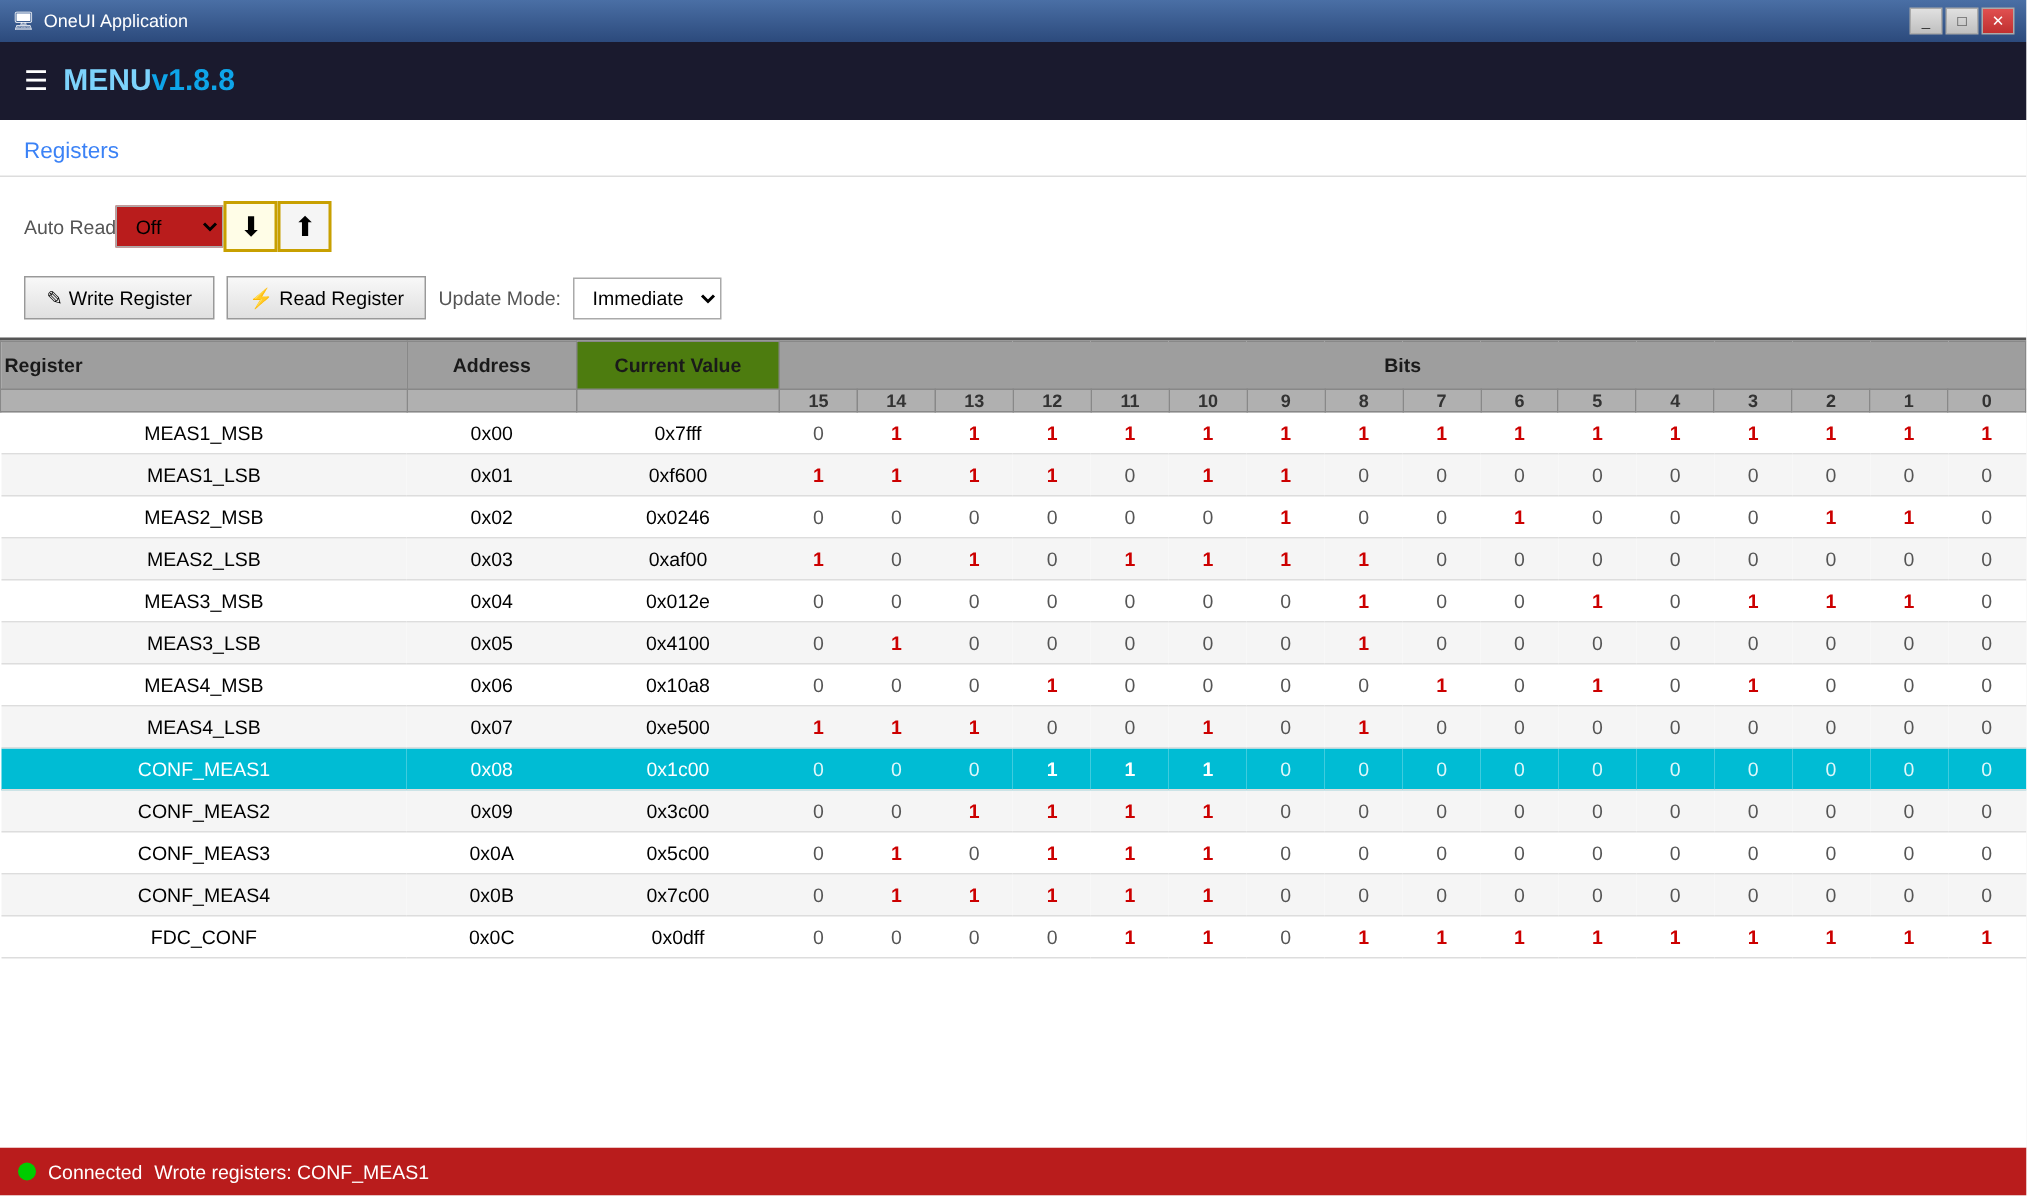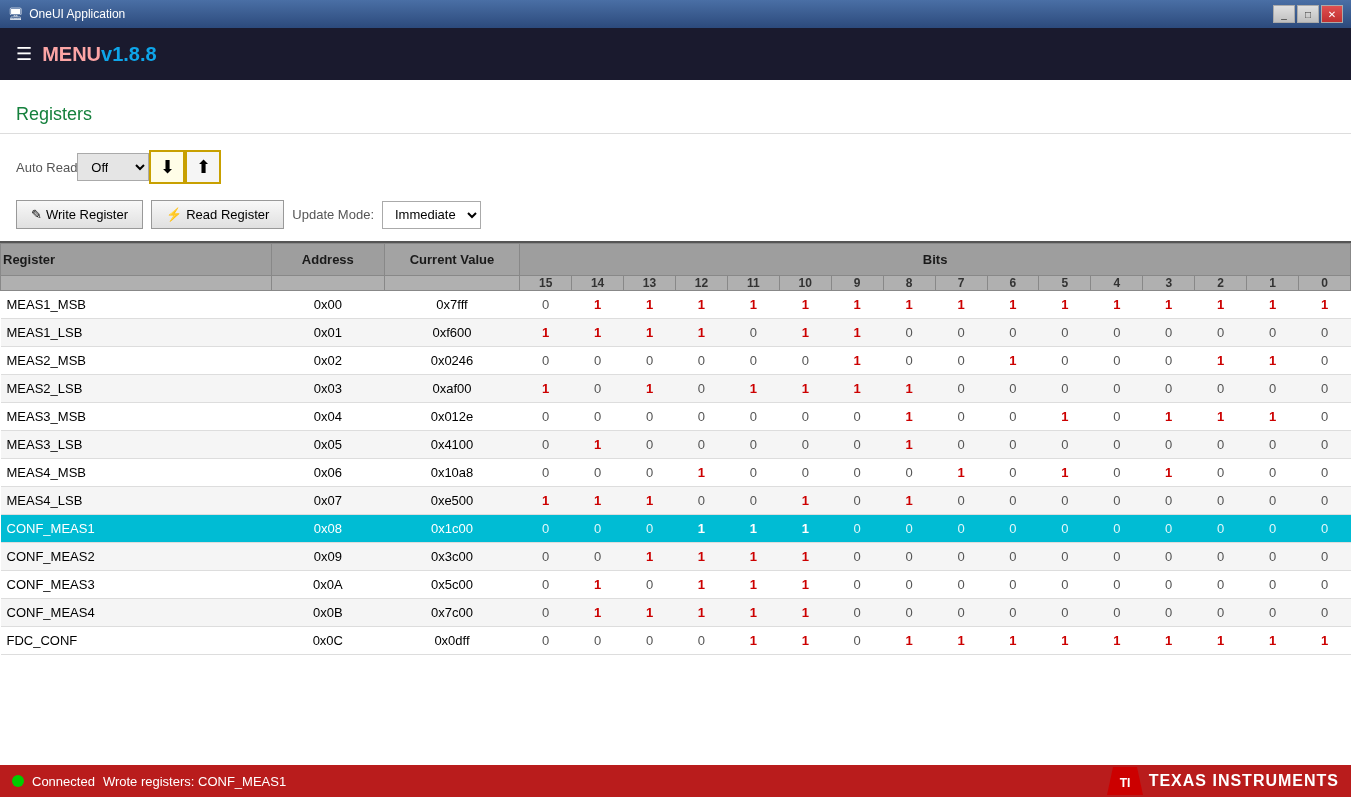--- a/index.html
+++ b/index.html
@@ -28,54 +28,53 @@
     
     .menu-bar {
       background: #1a1a2e;
       height: 52px;
       display: flex;
       align-items: center;
       padding: 0 16px;
       color: white;
     }
     .menu-icon { font-size: 18px; margin-right: 10px; cursor: pointer; }
-    .menu-title { font-size: 20px; font-weight: bold; color: #fca5a5; }
+    .menu-title { font-size: 20px; font-weight: bold; color: #7dd3fc; }
     .menu-center { flex: 1; text-align: center; font-size: 22px; font-weight: bold; color: white; }
     .menu-version { font-size: 20px; font-weight: bold; color: #0ea5e9; }
 
     
     .main-content {
       background: white;
       height: calc(797px - 28px - 52px - 32px);
       overflow-y: auto;
       position: relative;
     }
 
     .registers-header {
-      padding: 24px 16px 8px 16px;
-      font-size: 18px;
-      color: #15803d;
+      padding: 12px 16px 8px 16px;
+      font-size: 15px;
+      color: #3b82f6;
       border-bottom: 1px solid #ddd;
     }
 
     .controls-row {
       padding: 16px 16px 8px 16px;
       display: flex;
       align-items: center;
     }
 
     .auto-read-label { color: #555; font-size: 13px; }
     .auto-read-select {
       padding: 3px 24px 3px 8px;
       border: 1px solid #aaa;
-      background: #e5e5e5;
+      background: #b91c1c;
       font-size: 13px;
       appearance: auto;
       height: 28px;
-      text-align: right;
     }
 
     .icon-btn {
       width: 36px; height: 34px;
       border: 2px solid #c8a000;
       background: #f5f5f5;
       cursor: pointer;
       display: flex; align-items: center; justify-content: center;
       font-size: 18px;
     }
@@ -154,21 +153,21 @@
       color: white;
     }
 
     .reg-table td {
       padding: 6px 6px;
       text-align: center;
       border: none;
     }
 
     .reg-table td.left-align {
-      text-align: left;
+      text-align: center;
     }
 
     .bit-0 { color: #555; }
     .bit-1 { color: #cc0000; font-weight: bold; }
     .highlighted .bit-0 { color: #e0f7fa; }
     .highlighted .bit-1 { color: #ffffff; font-weight: bold; }
     .highlighted td { color: white; }
 
     
     .status-bar {
@@ -248,21 +247,21 @@
       <option>Deferred</option>
     </select>
   </div>
 
   <div style="border-top: 2px solid #555; margin: 0;">
     <table class="reg-table">
       <thead>
         <tr>
           <th class="left-align" style="width:240px; background:#9e9e9e;">Register</th>
           <th style="width:100px; background:#9e9e9e;">Address</th>
-          <th style="width:120px; background:#a3a3a3;margin-top:17px;">Current Value</th>
+          <th style="width:120px; background:#4d7c0f;margin-top:17px;">Current Value</th>
           <th colspan="16" style="background:#9e9e9e;">Bits</th>
         </tr>
         <tr>
           <th style="background:#b0b0b0; border:1px solid #888;"></th>
           <th style="background:#b0b0b0; border:1px solid #888;"></th>
           <th style="background:#b0b0b0; border:1px solid #888;"></th>
           <th class="bit-header" style="border:1px solid #888; width:46px;">15</th>
           <th class="bit-header" style="border:1px solid #888; width:46px;">14</th>
           <th class="bit-header" style="border:1px solid #888; width:46px;">13</th>
           <th class="bit-header" style="border:1px solid #888; width:46px;">12</th>
@@ -557,20 +556,13 @@
         </tbody>
     </table>
   </div>
 </div>
 
 <div class="status-bar">
   <div class="status-dot"></div>
   <span style="margin-right:8px;">Connected</span>
   <span>Wrote registers: CONF_MEAS1</span>
   <span style="flex:1"></span>
-  <div class="ti-logo">
-    <svg width="36" height="28" viewBox="0 0 36 28">
-      <polygon points="6,0 30,0 36,28 0,28" fill="#cc0000"></polygon>
-      <text x="18" y="20" text-anchor="middle" fill="white" font-size="12" font-weight="bold">TI</text>
-    </svg>
-    <span style="margin-left:6px; font-size:16px; font-weight:bold; letter-spacing:1px;">TEXAS INSTRUMENTS</span>
-  </div>
 </div>
 
 </body></html>

